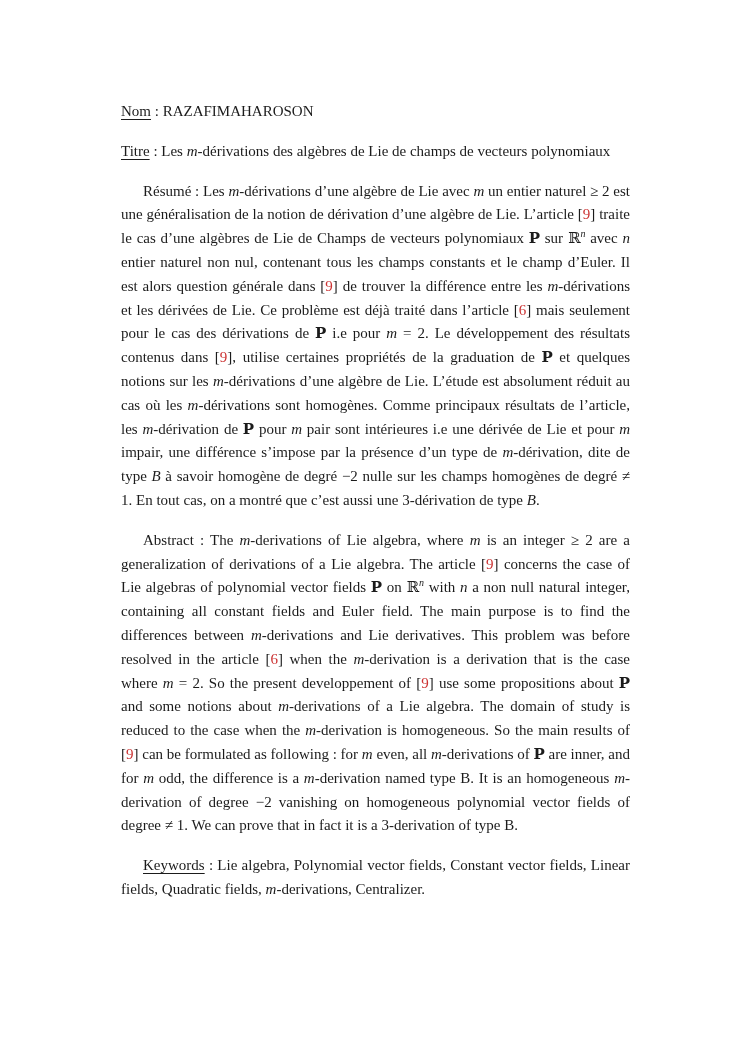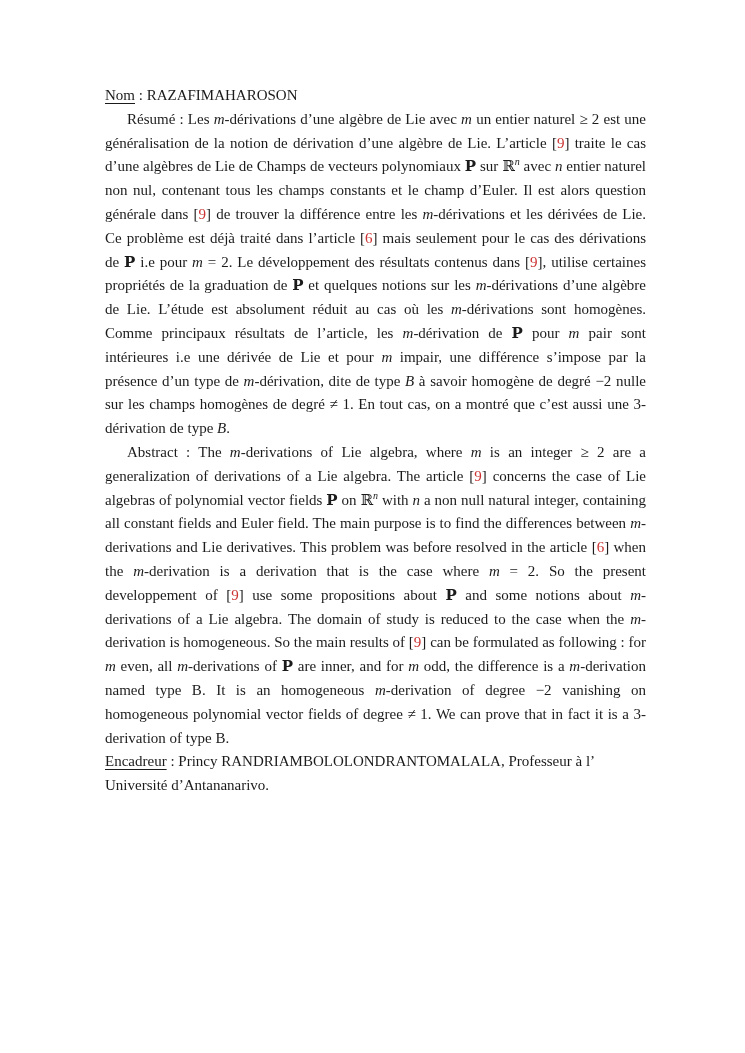--- a/index.html
+++ b/index.html
@@ -16,21 +16,21 @@
     overflow: hidden;
   }
   .textblock {
     position: absolute;
     left: 105px;
     top: 84px;
     width: 541px;
     font-size: 15px;
     line-height: 23.8px;
   }
-  p { margin: 0; padding: 0; }
+  p { margin: 16px; padding: 0; }
   .justify { text-align: justify; }
   .indent  { text-indent: 22px; }
   .ul {
     text-decoration: underline;
     text-underline-offset: 2.5px;
   }
   i.math { font-style: italic; }
   .frak {
     font-weight: 700;
     font-family: "DejaVu Serif", serif;
@@ -42,16 +42,17 @@
     font-size: 10px;
     line-height: 0;
   }
   sup i { font-style: italic; }
 </style>
 </head>
 <body>
 
 <div class="textblock">
   <p class="line"><span class="ul">Nom</span> : RAZAFIMAHAROSON</p>
+  <p class="line"><span class="ul">Titre</span> : Les <i class="math">m</i>-dérivations des algèbres de Lie de champs de vecteurs polynomiaux</p>
   <p class="para indent justify">Résumé : Les <i class="math">m</i>-dérivations d’une algèbre de Lie avec <i class="math">m</i> un entier naturel ≥ 2 est une généralisation de la notion de dérivation d’une algèbre de Lie. L’article <span class="cite">[<span class="citenum">9</span>]</span> traite le cas d’une algèbres de Lie de Champs de vecteurs polynomiaux <span class="frak">P</span> sur <span><span class="bb">ℝ</span><sup><i>n</i></sup></span> avec <i class="math">n</i> entier naturel non nul, contenant tous les champs constants et le champ d’Euler. Il est alors question générale dans <span class="cite">[<span class="citenum">9</span>]</span> de trouver la différence entre les <i class="math">m</i>-dérivations et les dérivées de Lie. Ce problème est déjà traité dans l’article <span class="cite">[<span class="citenum">6</span>]</span> mais seulement pour le cas des dérivations de <span class="frak">P</span> i.e pour <i class="math">m</i> = 2. Le développement des résultats contenus dans <span class="cite">[<span class="citenum">9</span>]</span>, utilise certaines propriétés de la graduation de <span class="frak">P</span> et quelques notions sur les <i class="math">m</i>-dérivations d’une algèbre de Lie. L’étude est absolument réduit au cas où les <i class="math">m</i>-dérivations sont homogènes. Comme principaux résultats de l’article, les <i class="math">m</i>-dérivation de <span class="frak">P</span> pour <i class="math">m</i> pair sont intérieures i.e une dérivée de Lie et pour <i class="math">m</i> impair, une différence s’impose par la présence d’un type de <i class="math">m</i>-dérivation, dite de type <i class="math">B</i> à savoir homogène de degré −2 nulle sur les champs homogènes de degré ≠ 1. En tout cas, on a montré que c’est aussi une 3-dérivation de type <i class="math">B</i>.</p>
   <p class="para indent justify">Abstract : The <i class="math">m</i>-derivations of Lie algebra, where <i class="math">m</i> is an integer ≥ 2 are a generalization of derivations of a Lie algebra. The article <span class="cite">[<span class="citenum">9</span>]</span> concerns the case of Lie algebras of polynomial vector fields <span class="frak">P</span> on <span><span class="bb">ℝ</span><sup><i>n</i></sup></span> with <i class="math">n</i> a non null natural integer, containing all constant fields and Euler field. The main purpose is to find the differences between <i class="math">m</i>-derivations and Lie derivatives. This problem was before resolved in the article <span class="cite">[<span class="citenum">6</span>]</span> when the <i class="math">m</i>-derivation is a derivation that is the case where <i class="math">m</i> = 2. So the present developpement of <span class="cite">[<span class="citenum">9</span>]</span> use some propositions about <span class="frak">P</span> and some notions about <i class="math">m</i>-derivations of a Lie algebra. The domain of study is reduced to the case when the <i class="math">m</i>-derivation is homogeneous. So the main results of <span class="cite">[<span class="citenum">9</span>]</span> can be formulated as following : for <i class="math">m</i> even, all <i class="math">m</i>-derivations of <span class="frak">P</span> are inner, and for <i class="math">m</i> odd, the difference is a <i class="math">m</i>-derivation named type B. It is an homogeneous <i class="math">m</i>-derivation of degree −2 vanishing on homogeneous polynomial vector fields of degree ≠ 1. We can prove that in fact it is a 3-derivation of type B.</p>
-  <p class="para"><span class="ul">Encadreur</span> : Princy RANDRIAMBOLOLONDRANTOMALALA, Professeur à l’ Université d’Antananarivo.</p>
+  <p class="para indent justify"><span class="ul">Keywords</span> : Lie algebra, Polynomial vector fields, Constant vector fields, Linear fields, Quadratic fields, <i class="math">m</i>-derivations, Centralizer.</p>
 </div>
 
 </body></html>

